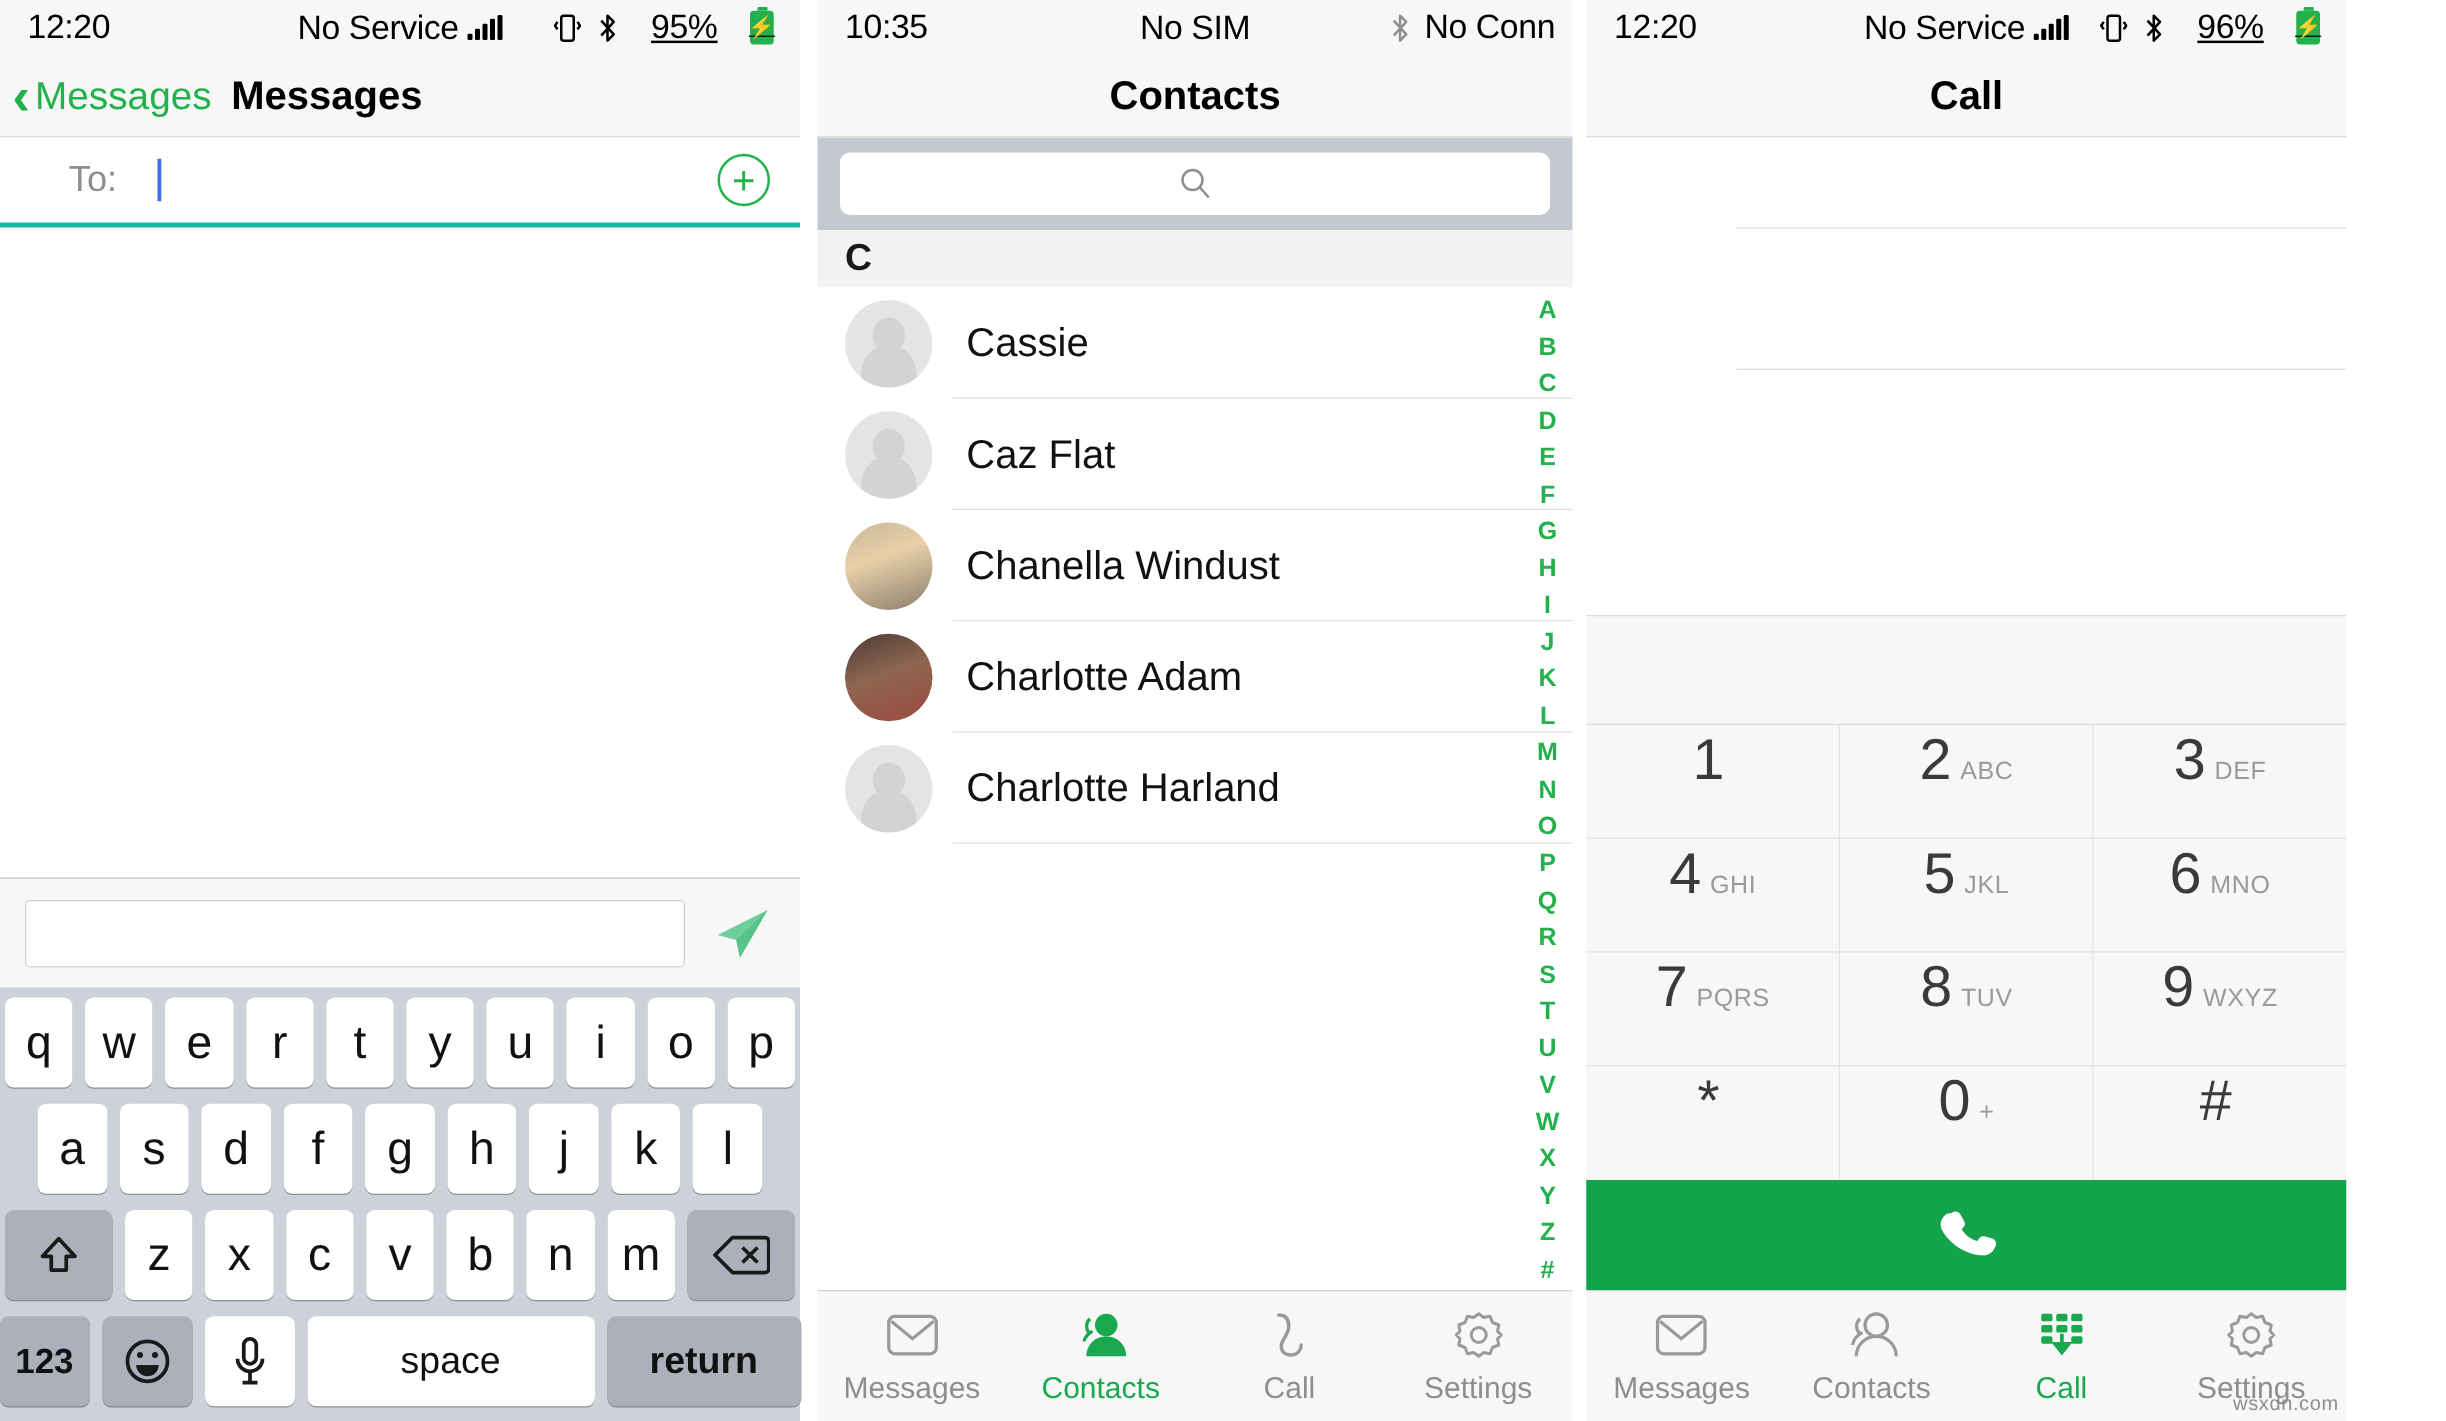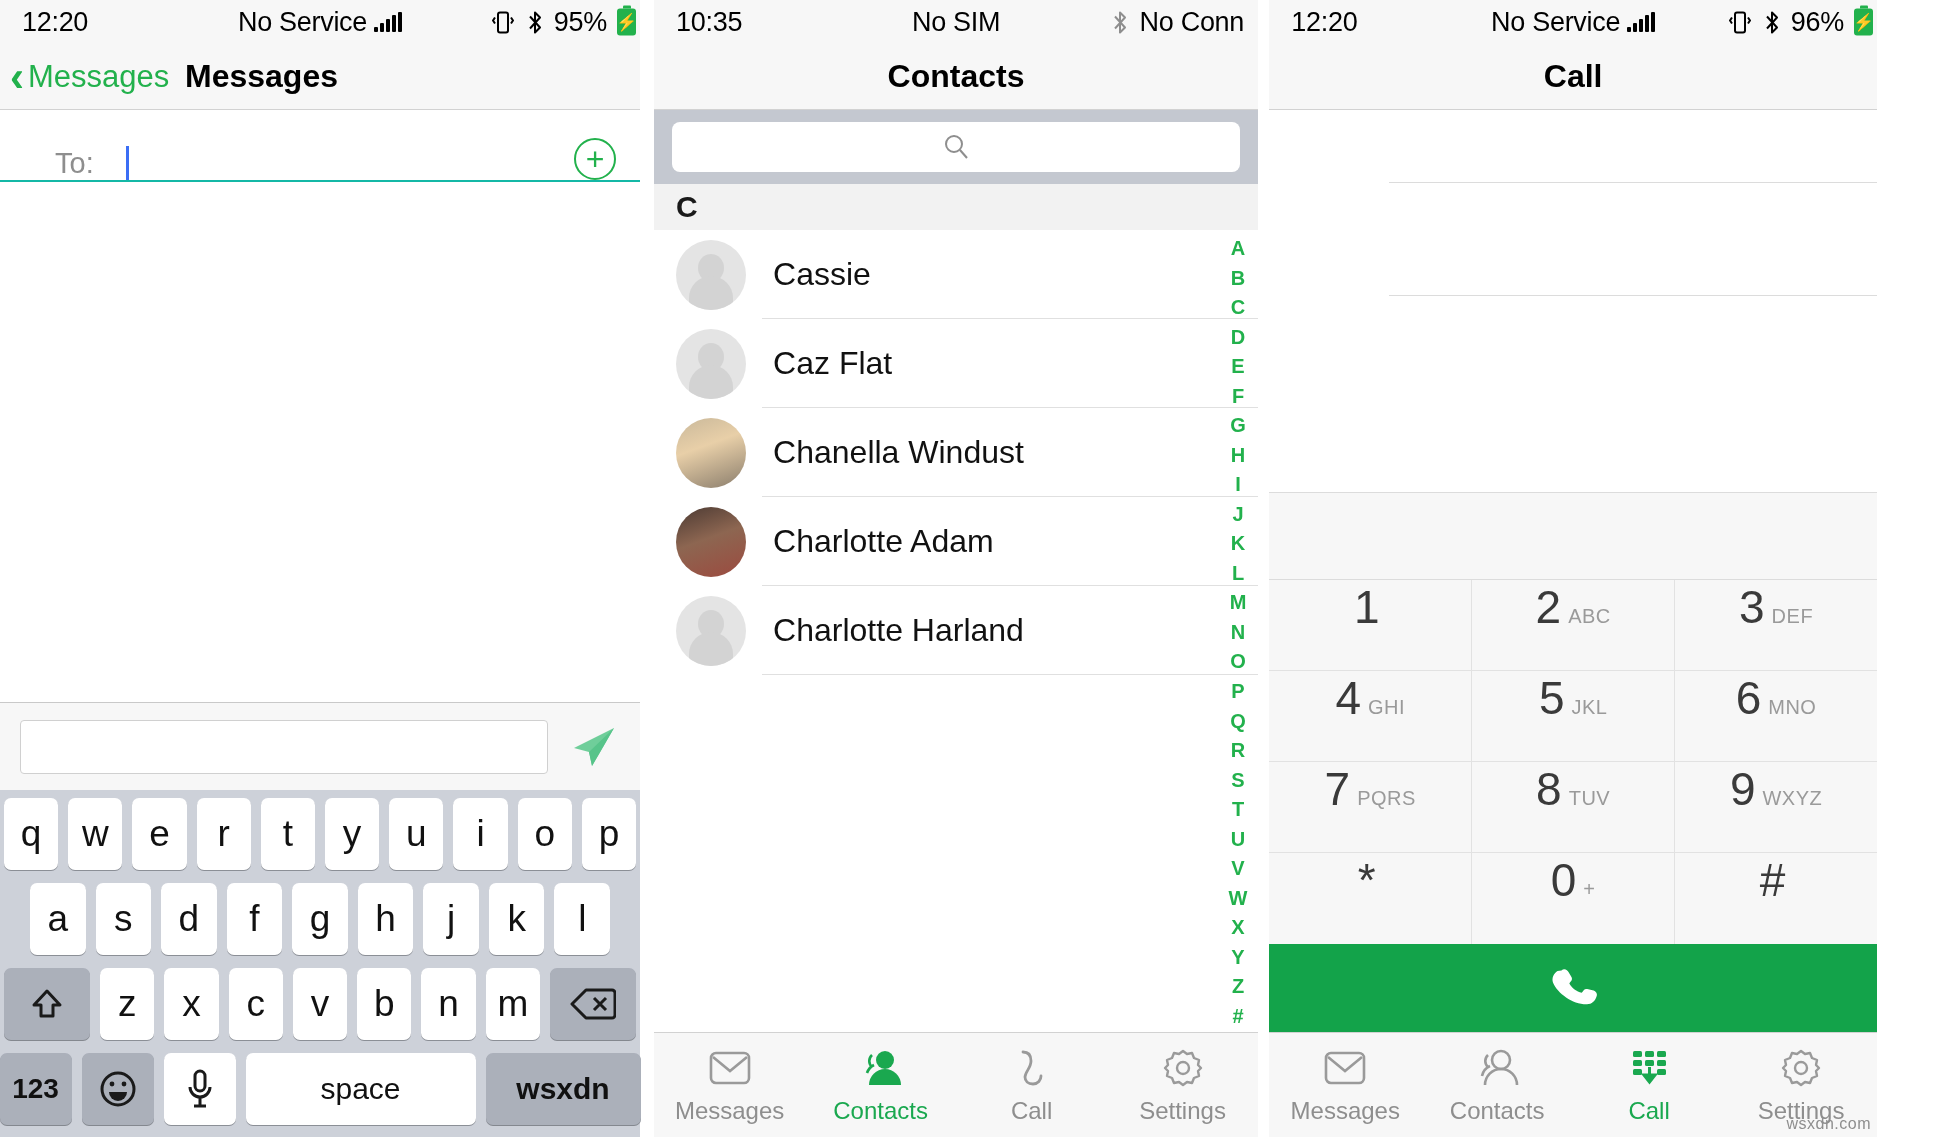--- a/index.html
+++ b/index.html
@@ -25,21 +25,21 @@
     display:flex; align-items:center; position:relative;
     font-size: 27px; color:#000; letter-spacing:-0.3px;
     flex: 0 0 auto;
   }
   .sb-time { position:absolute; left:22px; top:50%; transform:translateY(-50%); font-size:27px; }
   .sb-center { width:100%; text-align:center; display:flex; align-items:center; justify-content:center; gap:3px; }
   .bars { display:inline-flex; align-items:flex-end; gap:2px; height:20px; margin-left:4px; }
   .bars i { width:4px; background:#000; display:block; border-radius:1px; }
   .bars i:nth-child(1){height:5px}.bars i:nth-child(2){height:9px}
   .bars i:nth-child(3){height:13px}.bars i:nth-child(4){height:17px}.bars i:nth-child(5){height:20px}
-  .sb-right { position:absolute; right:4px; top:50%; transform:translateY(-50%); display:flex; align-items:center; gap:10px; }
+  .sb-right { position:absolute; right:21px; top:50%; transform:translateY(-50%); display:flex; align-items:center; gap:26px;text-decoration:underline; }
   .sb-icons { display:flex; align-items:center; gap:12px; }
   .sb-batt-text { font-size:27px; }
   .batt {
     width:19px; height:27px; border:2.5px solid #22b14c; border-radius:3px;
     background:#22b14c; position:relative; display:flex; align-items:center; justify-content:center;
   }
   .batt::before { content:""; position:absolute; top:-5px; left:50%; transform:translateX(-50%); width:8px; height:3px; background:#22b14c; border-radius:1px 1px 0 0;}
   .bolt { color:#fff; font-size:17px; line-height:1; }
   .sb-right-plain { position:absolute; right:14px; top:50%; transform:translateY(-50%); display:flex; align-items:center; gap:11px; font-size:27px; }
 
@@ -48,22 +48,22 @@
     height: 66px; background:#f7f7f7; position:relative;
     display:flex; align-items:center; border-bottom:1px solid #d2d2d2; flex:0 0 auto;
   }
   .nav-back { display:flex; align-items:center; position:absolute; left:10px; color:#22b14c; font-size:31px; cursor:pointer;}
   .chevron { font-size:42px; line-height:0.8; margin-right:4px; font-weight:600; }
   .nav-title { width:100%; text-align:center; font-size:32px; font-weight:bold; color:#000; }
   .nav-title-p1 { position:absolute; left:185px; width:auto; text-align:left; }
 
   
   .to-row {
-    height:72px; background:#fff; display:flex; align-items:flex-end;
-    border-bottom:2px solid #14b8a6; position:relative; padding-left:55px; flex:0 0 auto;
+    height:72px; background:#fff; display:flex; align-items:center;
+    border-bottom:4px solid #14b8a6; position:relative; padding-left:55px; flex:0 0 auto;
   }
   .to-label { color:#8e8e8e; font-size:29px; }
   .caret { width:3px; height:34px; background:#3b6ef5; margin-left:32px; }
   .plus-btn {
     position:absolute; right:24px; width:42px; height:42px; border:2px solid #22b14c; border-radius:50%;
     color:#22b14c; display:flex; align-items:center; justify-content:center; font-size:32px; line-height:1; cursor:pointer;
   }
   .msg-body { flex:1 1 auto; background:#fff; }
   .compose-bar {
     height:88px; background:#f7f7f7; border-top:1px solid #c9c9c9;
@@ -268,21 +268,21 @@
             </svg>
         </div>
         <div class="key mic">
           <svg width="30" height="42" viewBox="0 0 30 42">
               <rect x="10" y="3" width="10" height="20" rx="5" fill="none" stroke="#1a1a1a" stroke-width="3"></rect>
               <path d="M5 19 a10 10 0 0 0 20 0" fill="none" stroke="#1a1a1a" stroke-width="3"></path>
               <path d="M15 29 V38 M9 38 H21" stroke="#1a1a1a" stroke-width="3"></path>
             </svg>
         </div>
         <div class="key space">space</div>
-        <div class="key dark ret">wsxdn</div>
+        <div class="key dark ret">return</div>
       </div>
     </div>
   </div>
 
   <div class="gap"></div>
 
   <div class="panel p2">
 
     <div class="statusbar">
       <div class="sb-time">10:35</div>

